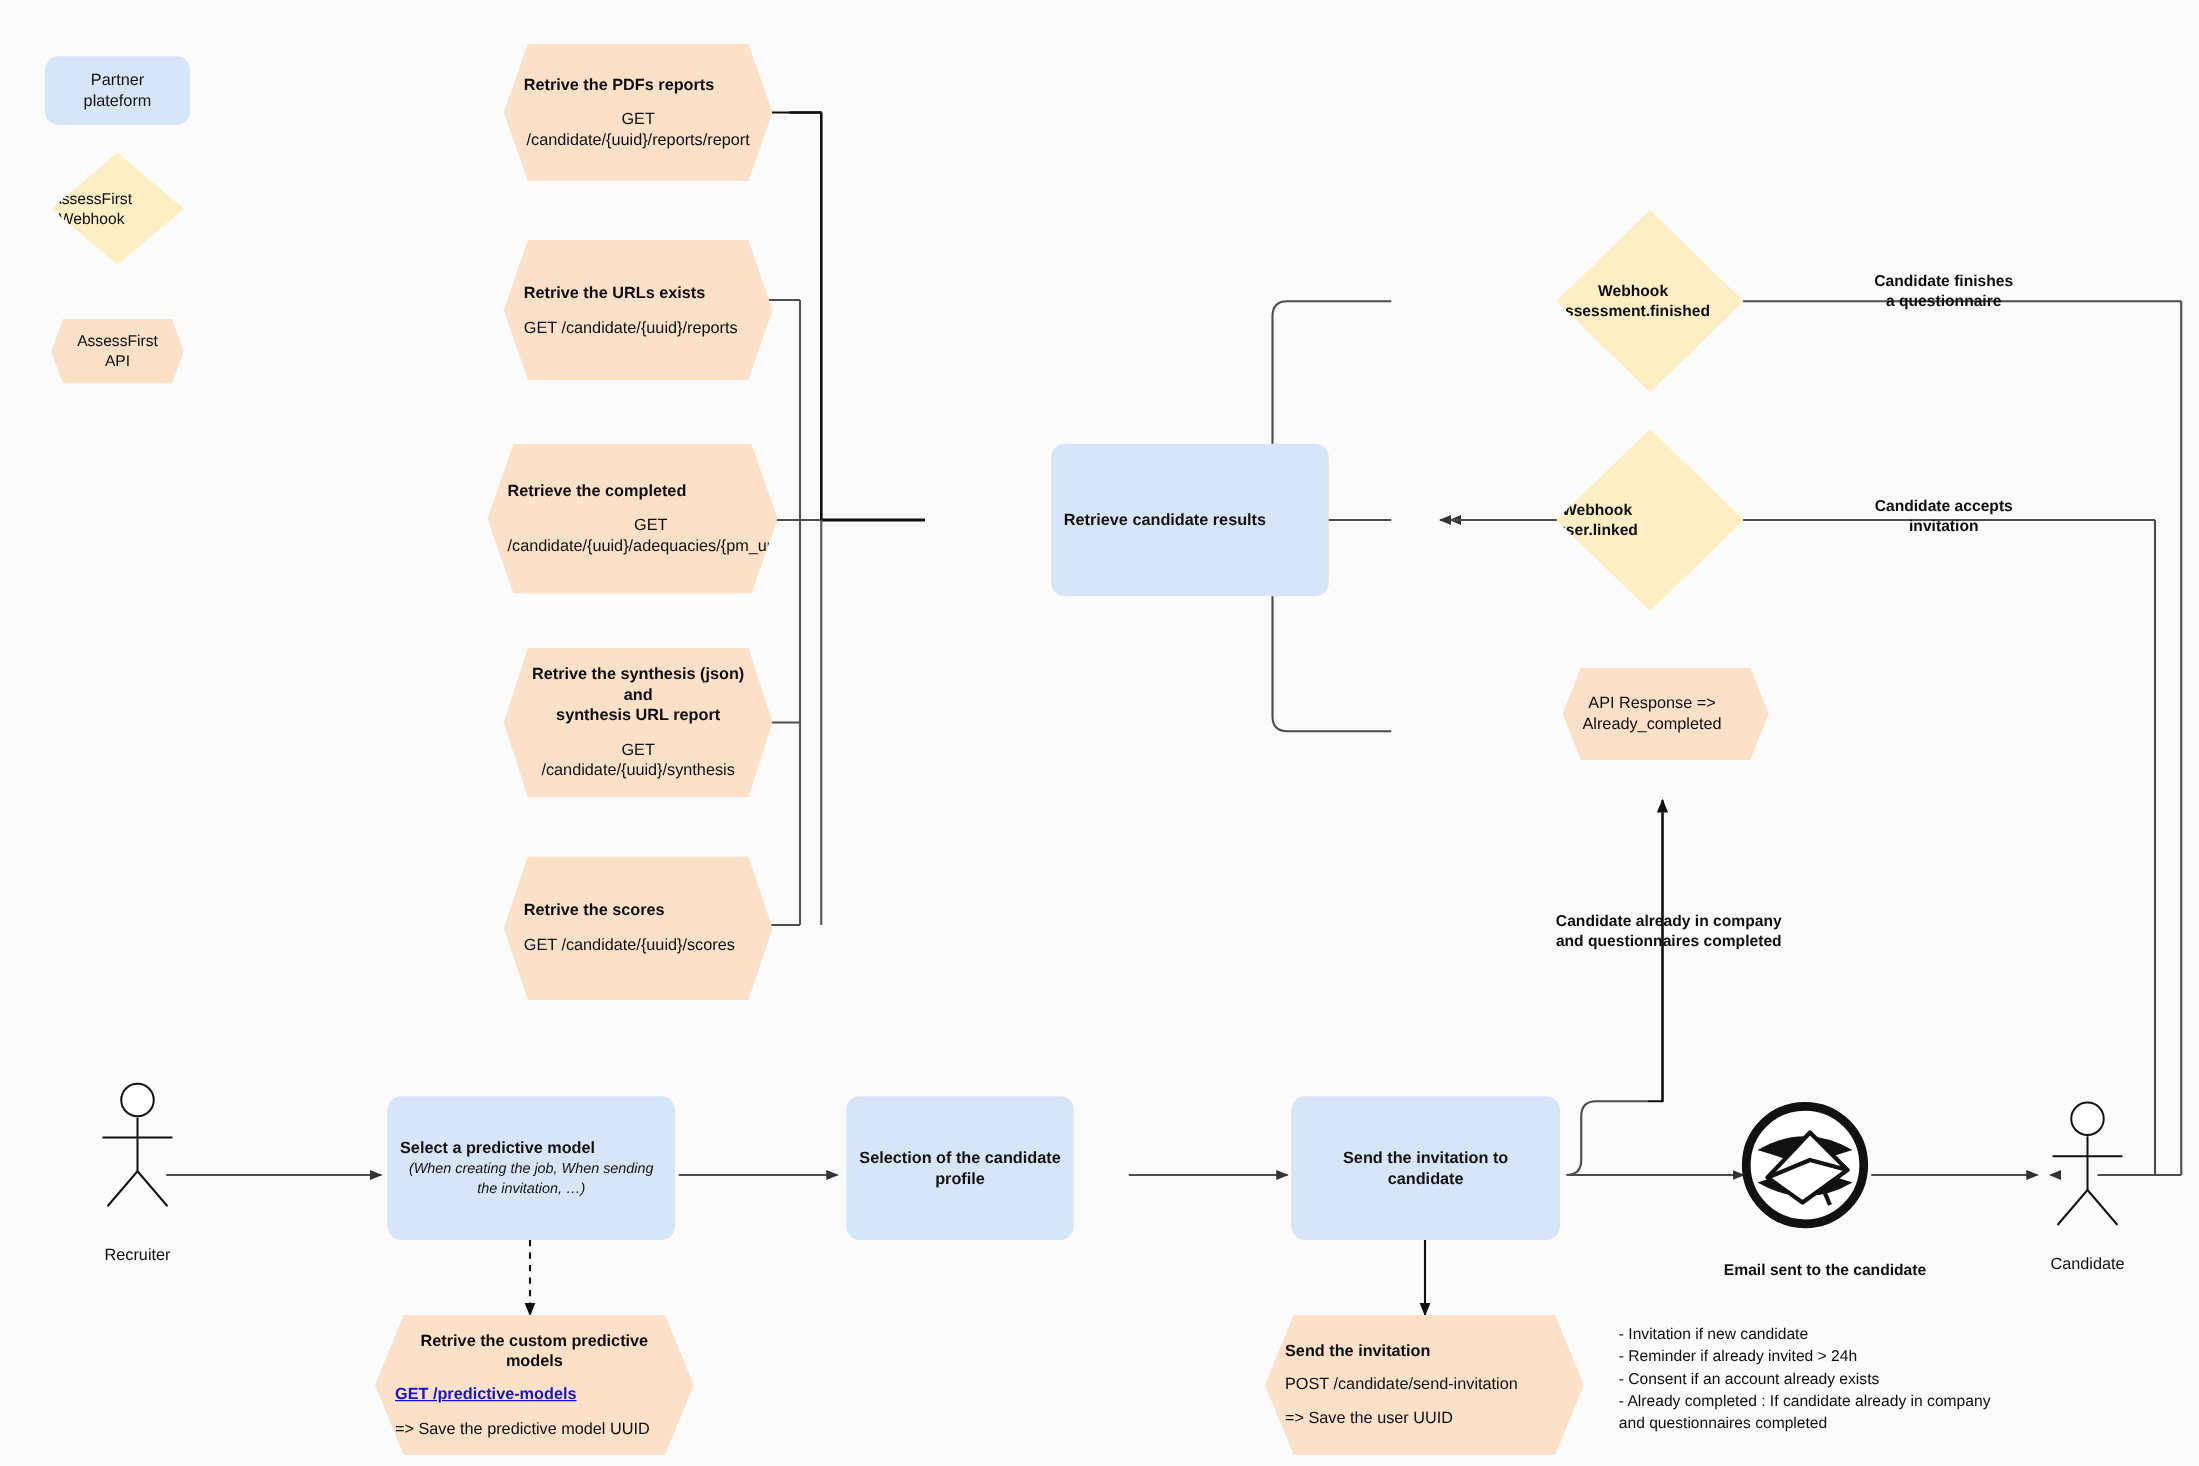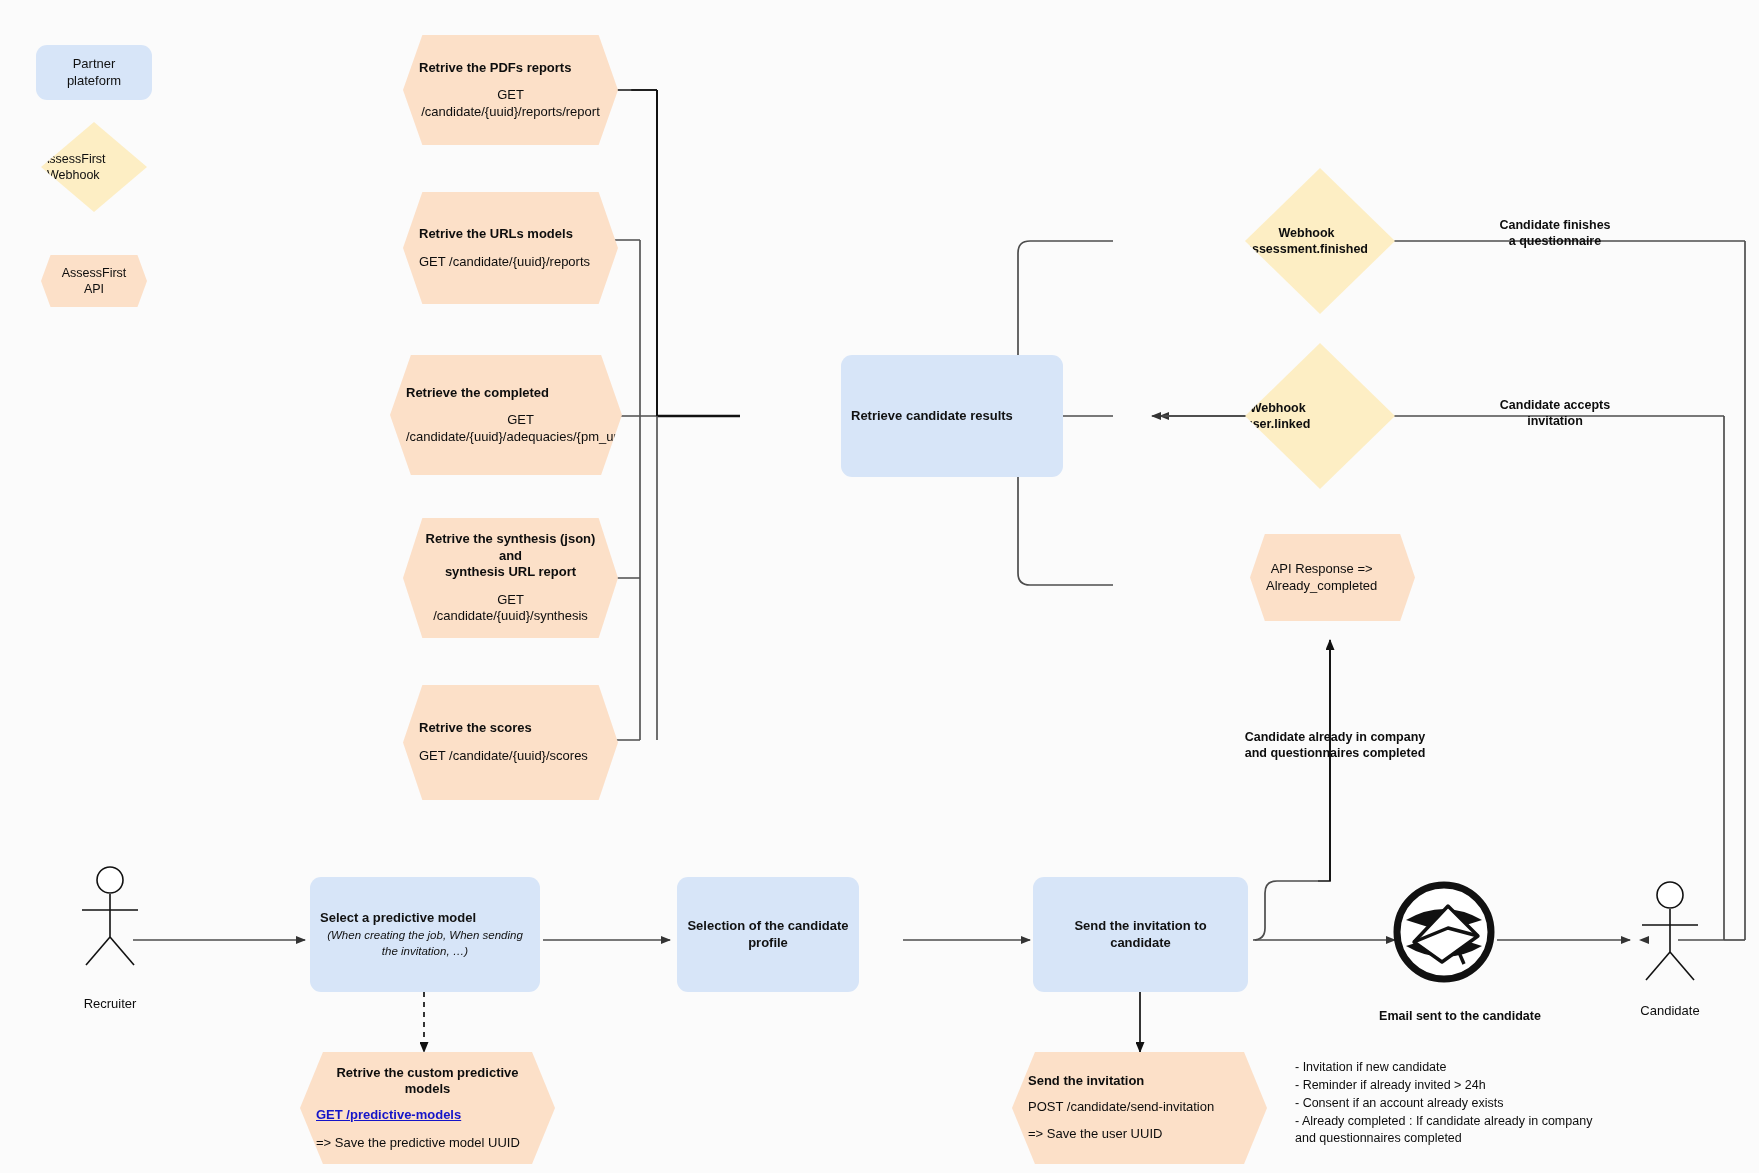--- a/index.html
+++ b/index.html
@@ -198,21 +198,21 @@
   <div class="node hex" style="left:41px;top:255px;width:106px;height:52px;font-size:12.5px;">
     <span class="ln">AssessFirst API</span>
   </div>
 
   <div class="node hex" style="left:403px;top:35px;width:215px;height:110px;">
     <span class="ttl" style="white-space:pre-line">Retrive the PDFs reports</span>
     <span class="ln" style="white-space:pre-line">GET /candidate/{uuid}/reports/report</span>
   </div>
 
   <div class="node hex" style="left:403px;top:192px;width:215px;height:112px;">
-    <span class="ttl" style="white-space:pre-line">Retrive the URLs models</span>
+    <span class="ttl" style="white-space:pre-line">Retrive the URLs exists</span>
     <span class="ln" style="white-space:pre-line">GET /candidate/{uuid}/reports</span>
   </div>
 
   <div class="node hex" style="left:390px;top:355px;width:232px;height:120px;">
     <span class="ttl" style="white-space:pre-line">Retrieve the completed</span>
     <span class="ln" style="white-space:pre-line">GET
 /candidate/{uuid}/adequacies/{pm_uuid}</span>
   </div>
 
   <div class="node hex" style="left:403px;top:518px;width:215px;height:120px;">
@@ -233,21 +233,21 @@
   <div class="node diamond" style="left:1245px;top:168px;width:150px;height:146px;">
     <span style="white-space:pre-line">Webhook
 assessment.finished</span>
   </div>
 
   <div class="node diamond" style="left:1245px;top:343px;width:150px;height:146px;">
     <span style="white-space:pre-line">Webhook
 user.linked</span>
   </div>
 
-  <div class="node hex" style="left:1250px;top:534px;width:165px;height:87px;">
+  <div class="node hex" style="left:1250px;top:534px;width:165px;height:74px;">
     <span class="ln" style="white-space:pre-line">API Response =&gt;
 Already_completed</span>
   </div>
 
   <div class="lbl" style="left:1440px;top:200px;width:230px;">
     <span>Candidate finishes
 a questionnaire</span>
   </div>
 
   <div class="lbl" style="left:1440px;top:380px;width:230px;">

